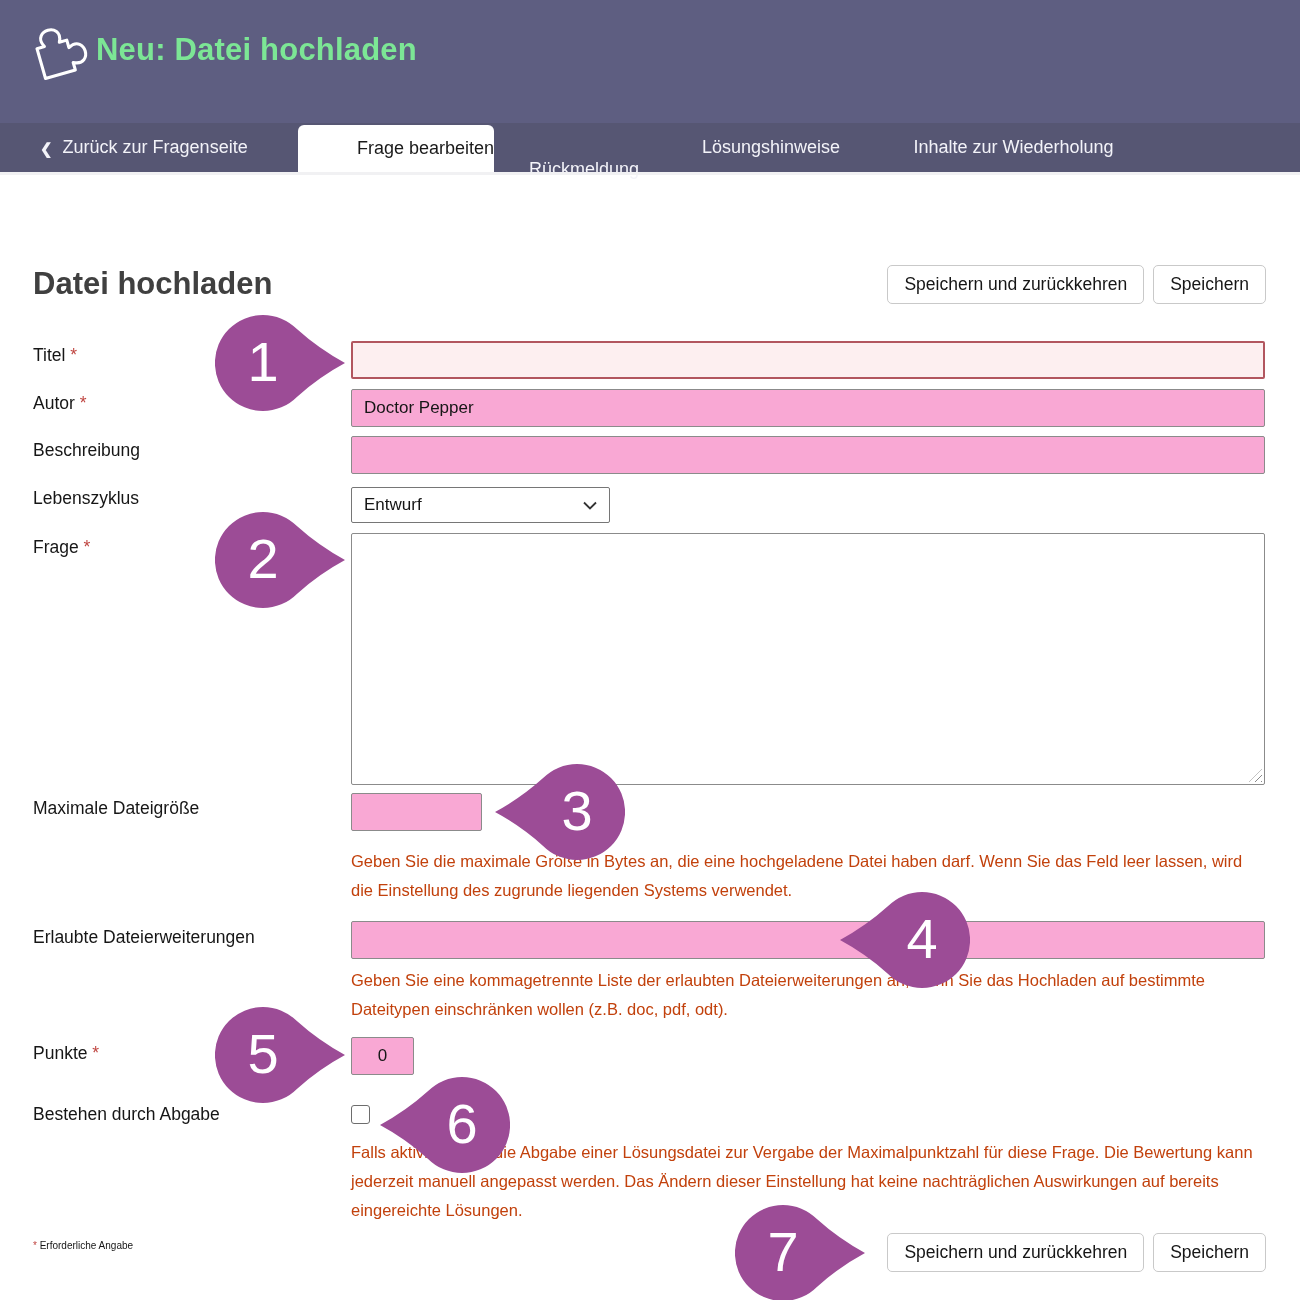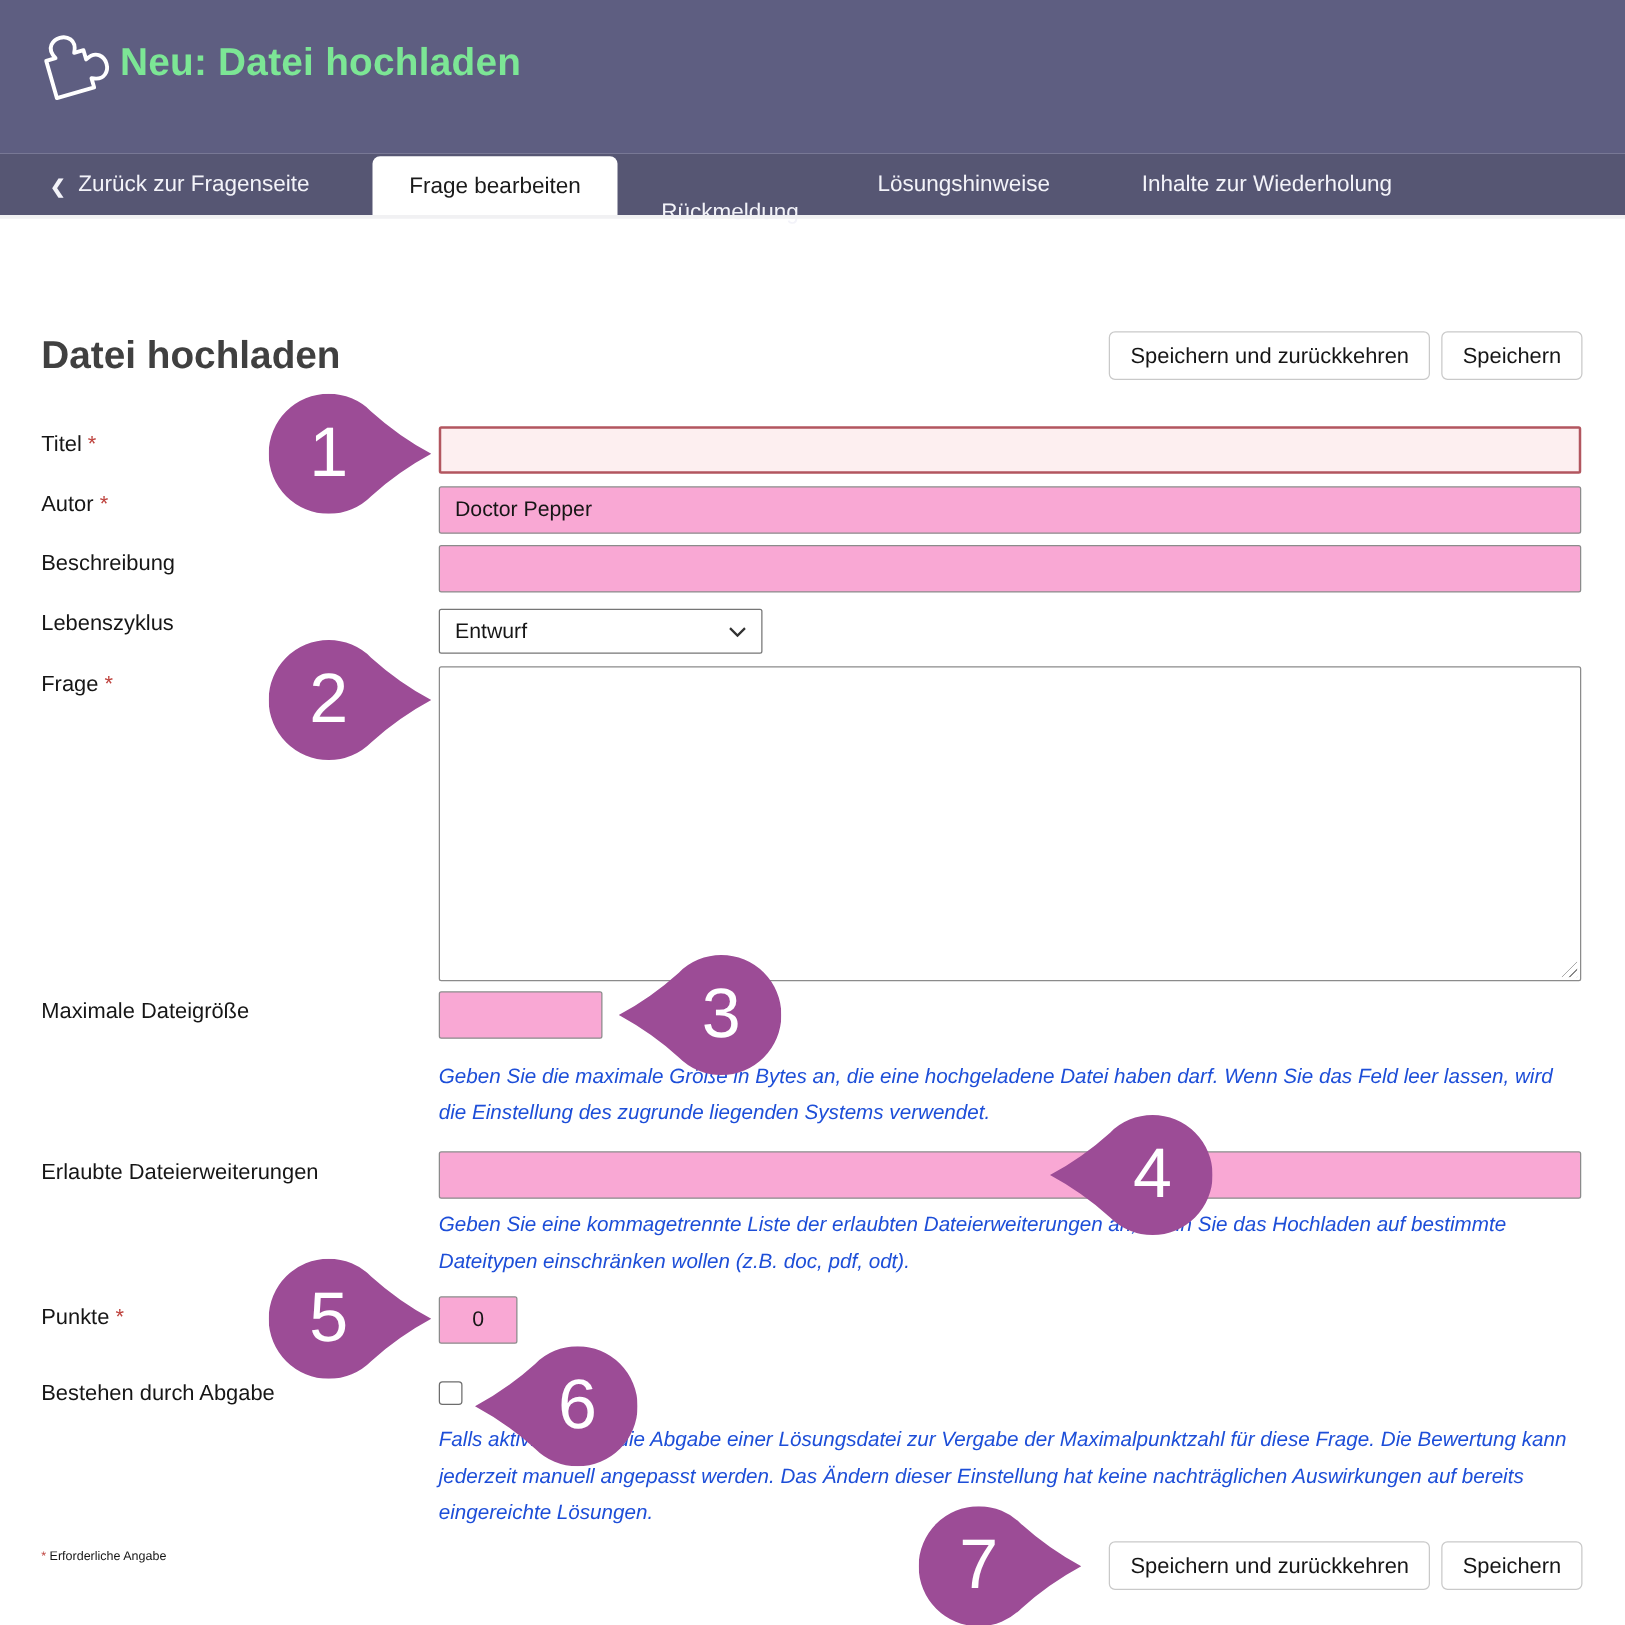--- a/index.html
+++ b/index.html
@@ -17,21 +17,21 @@
 
   
   .tabbar { position:absolute; left:0; top:123px; width:1300px; height:49px; background:#565673; }
   .tabstrip-shadow { position:absolute; left:0; top:172px; width:1300px; height:3px; background:#f1f1f3; }
   .backlink { position:absolute; left:40px; top:0; height:49px; display:flex; align-items:center; gap:10px;
               color:#f3f3f9; font-size:18px; cursor:pointer; }
   .backlink .chev { font-size:15px; font-weight:bold; position:relative; top:1px; }
   .tab { position:absolute; top:0; height:49px; display:flex; align-items:center; justify-content:center;
          color:#f3f3f9; font-size:18px; cursor:pointer; }
   .tab.active { top:2px; height:47px; background:#ffffff; color:#1a1a1a; border-radius:6px 6px 0 0; }
-  .tab.t1 { left:298px; width:196px; }
+  .tab.t1 { left:298px; width:196px;justify-content:flex-end; }
   .tab.t2 { left:520px; width:128px;margin-top:22px; }
   .tab.t3 { left:692px; width:158px; }
   .tab.t4 { left:897px; width:233px; }
 
   
   .page-heading { position:absolute; left:33px; top:266px; font-size:31px; font-weight:bold; color:#404040; }
   .btn { background:#fff; border:1px solid #c9c9c9; border-radius:5px; padding:0 16px; height:39px;
          font-family:"Liberation Sans", sans-serif; font-size:17.5px; color:#161616; display:flex;
          align-items:center; cursor:pointer; white-space:nowrap; }
   .btn-group { position:absolute; display:flex; gap:9px; }
@@ -52,21 +52,21 @@
                font-size:17px; color:#161616; cursor:pointer; }
   .selectbox .chev-dn { position:absolute; right:12px; top:13px; }
 
   .frage-area { position:absolute; left:351px; top:533px; width:914px; height:252px; border:1px solid #8b8b8b;
                 border-radius:2px; background:#fff; resize:none; font-family:"Liberation Sans", sans-serif;
                 font-size:17px; padding:8px 12px; }
   .grip { position:absolute; left:1249px; top:769px; width:13px; height:13px; pointer-events:none;
           background:repeating-linear-gradient(-45deg, #8a8a8a 0 1px, transparent 1px 4.5px);
           clip-path:polygon(100% 0, 100% 100%, 0 100%); }
 
-  .help { position:absolute; left:351px; width:916px; font-size:16.5px; line-height:29px; color:#1d4ed8;font-style:italic; }
+  .help { position:absolute; left:351px; width:916px; font-size:16.5px; line-height:29px; color:#c2410c; }
 
   .checkbox { position:absolute; left:351px; top:1105px; width:19px; height:19px; appearance:none;
               -webkit-appearance:none; border:1px solid #6d6d6d; border-radius:3px; background:#fff; cursor:pointer; }
 
   .req-note { position:absolute; left:33px; top:1240px; font-size:10px; color:#161616; }
 
   
   .marker { position:absolute; width:130px; height:96px; z-index:30; pointer-events:none; }
   .marker svg { position:absolute; left:0; top:0; width:130px; height:96px; }
   .marker svg path { fill:#9c4c96; }

